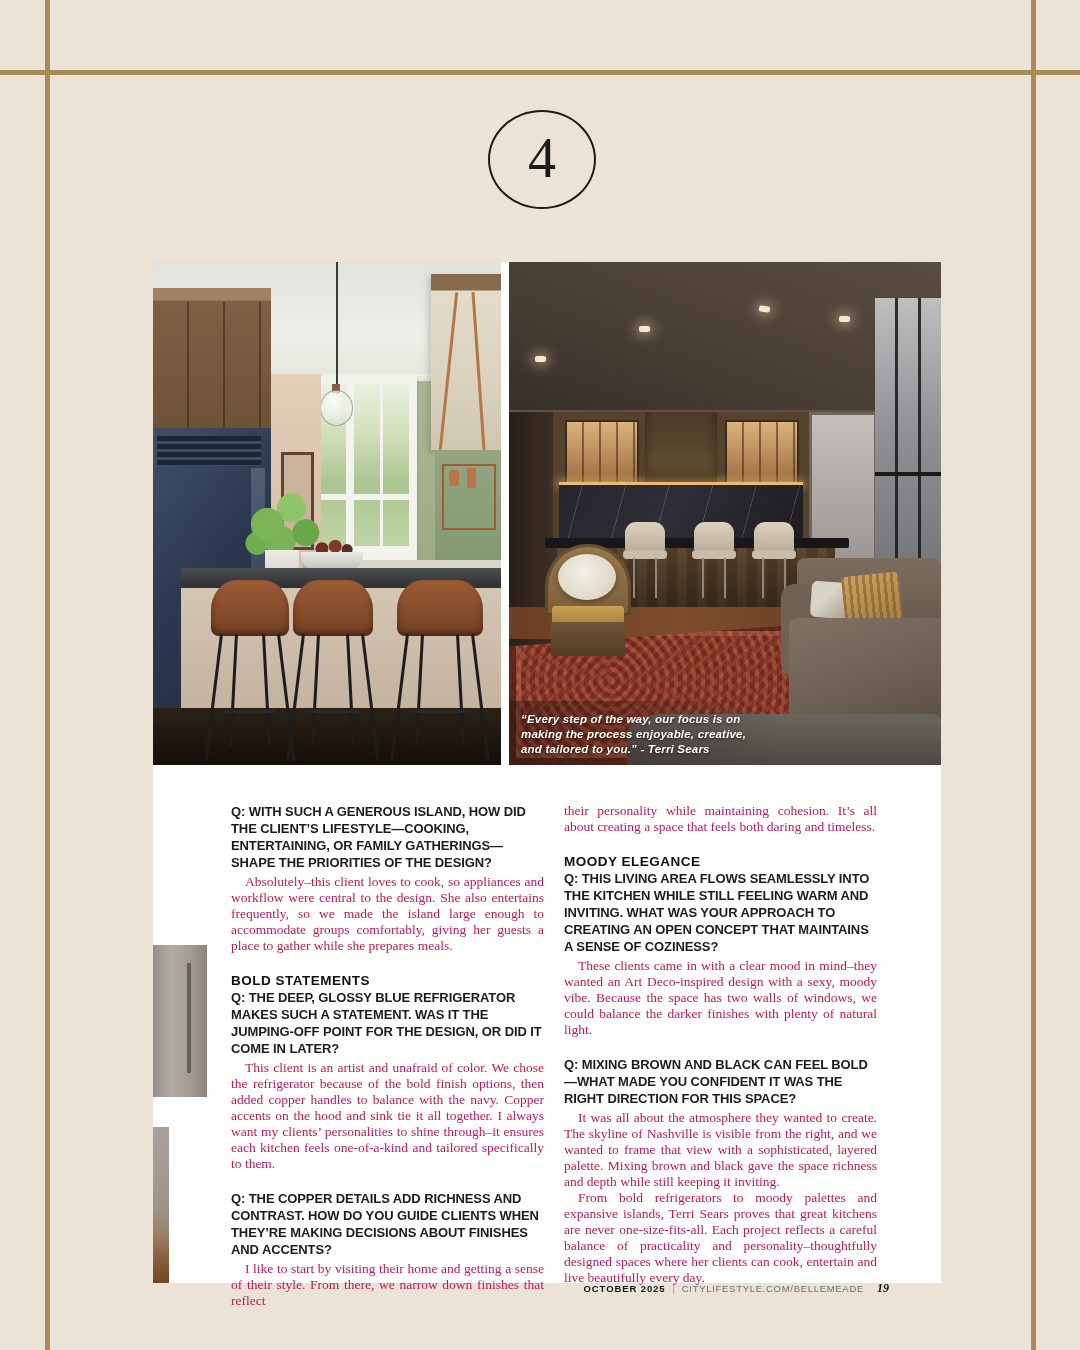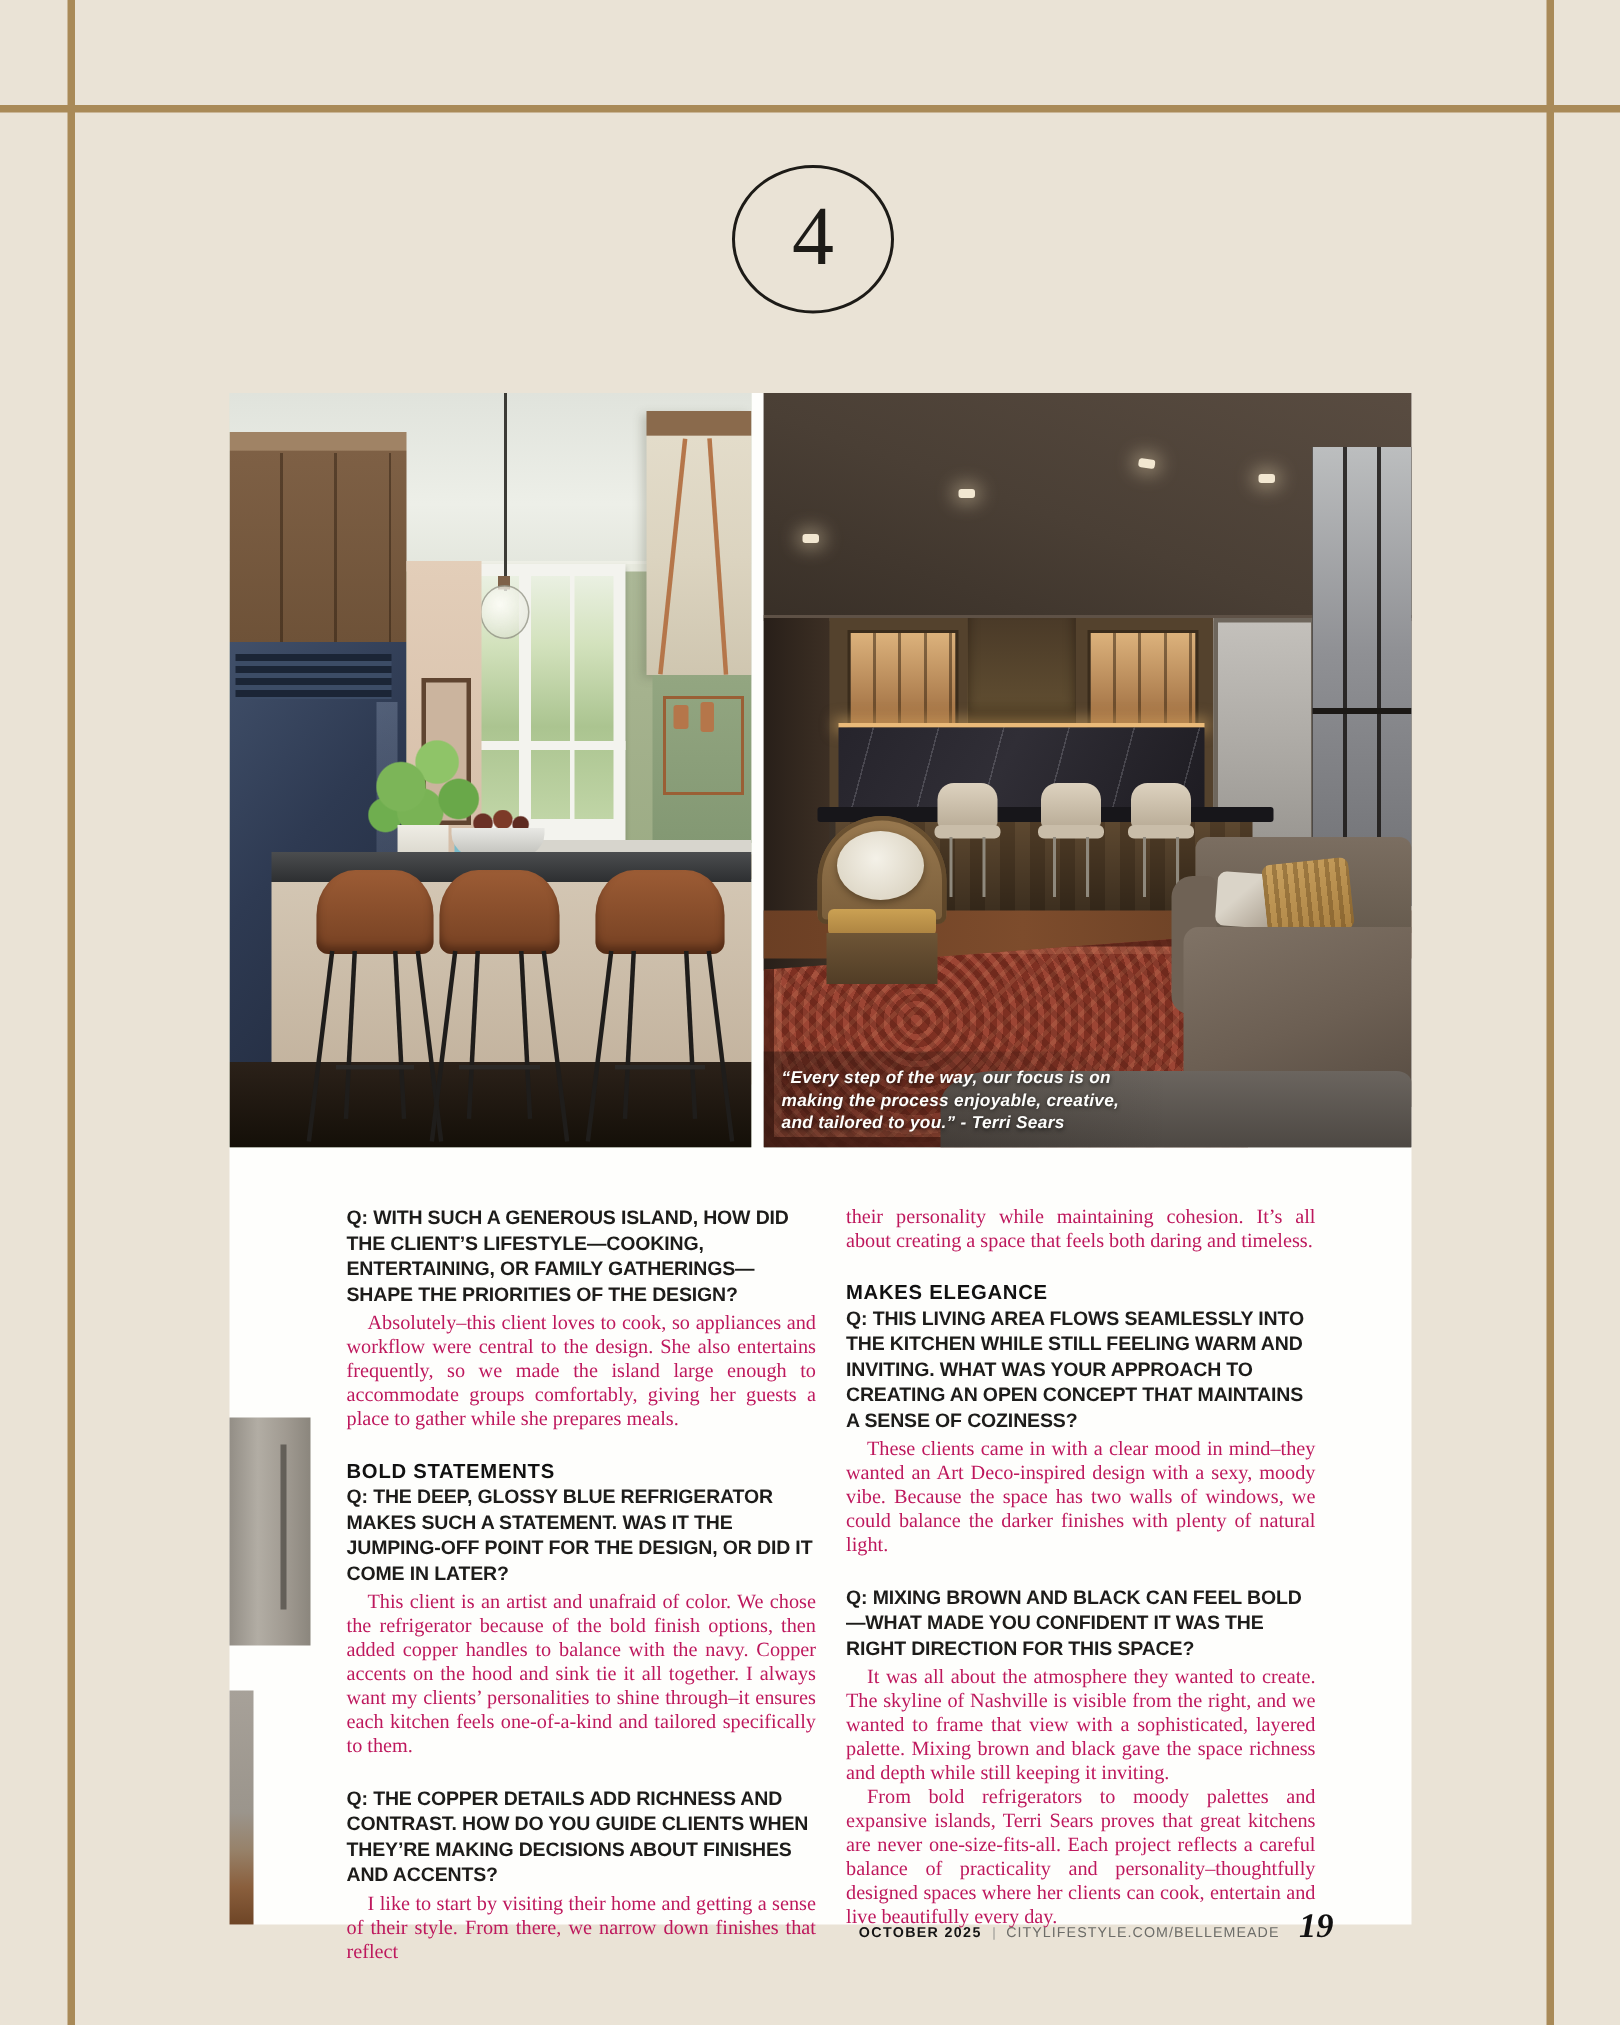--- a/index.html
+++ b/index.html
@@ -147,21 +147,21 @@
   .section-h{font-weight:700;font-size:13.5px;line-height:17px;letter-spacing:.5px;color:#111;margin:0;}
   .qa-a{font-family:"Liberation Serif",serif;font-size:13.5px;line-height:16px;color:#be185d;text-align:justify;margin:0;}
   .qa-a.ind{text-indent:14px;}
   .mt18{margin-top:18px;}
 
   
   .footer{position:absolute;right:52px;top:984px;display:flex;align-items:baseline;gap:7px;}
   .footer .issue{font-size:9.5px;font-weight:700;letter-spacing:.9px;color:#141414;}
   .footer .sep{font-size:9px;color:#9a9a96;}
   .footer .site{font-size:9.5px;font-weight:400;letter-spacing:.7px;color:#6d6d69;margin-top:37px;}
-  .footer .pnum{font-family:"Liberation Serif",serif;font-style:italic;font-weight:700;font-size:23px;color:#111;margin-left:6px;}
+  .footer .pnum{font-family:"Liberation Serif",serif;font-style:italic;font-weight:700;font-size:12px;color:#111;margin-left:6px;}
 </style>
 </head>
 <body>
 
 <div class="canvas">
 
   <div class="vline left"></div>
   <div class="vline right"></div>
   <div class="hline"></div>
 
@@ -316,21 +316,21 @@
         <p class="qa-q">Q: WITH SUCH A GENEROUS ISLAND, HOW DID THE CLIENT’S LIFESTYLE—COOKING, ENTERTAINING, OR FAMILY GATHERINGS—SHAPE THE PRIORITIES OF THE DESIGN?</p>
         <p class="qa-a ind">Absolutely–this client loves to cook, so appliances and workflow were central to the design. She also entertains frequently, so we made the island large enough to accommodate groups comfortably, giving her guests a place to gather while she prepares meals.</p>
         <p class="section-h mt18">BOLD STATEMENTS</p>
         <p class="qa-q">Q: THE DEEP, GLOSSY BLUE REFRIGERATOR MAKES SUCH A STATEMENT. WAS IT THE JUMPING-OFF POINT FOR THE DESIGN, OR DID IT COME IN LATER?</p>
         <p class="qa-a ind">This client is an artist and unafraid of color. We chose the refrigerator because of the bold finish options, then added copper handles to balance with the navy. Copper accents on the hood and sink tie it all together. I always want my clients’ personalities to shine through–it ensures each kitchen feels one-of-a-kind and tailored specifically to them.</p>
         <p class="qa-q mt18">Q: THE COPPER DETAILS ADD RICHNESS AND CONTRAST. HOW DO YOU GUIDE CLIENTS WHEN THEY’RE MAKING DECISIONS ABOUT FINISHES AND ACCENTS?</p>
         <p class="qa-a ind">I like to start by visiting their home and getting a sense of their style. From there, we narrow down finishes that reflect</p>
       </div>
       <div class="col">
         <p class="qa-a">their personality while maintaining cohesion. It’s all about creating a space that feels both daring and timeless.</p>
-        <p class="section-h mt18">MAKES ELEGANCE</p>
+        <p class="section-h mt18">MOODY ELEGANCE</p>
         <p class="qa-q">Q: THIS LIVING AREA FLOWS SEAMLESSLY INTO THE KITCHEN WHILE STILL FEELING WARM AND INVITING. WHAT WAS YOUR APPROACH TO CREATING AN OPEN CONCEPT THAT MAINTAINS A SENSE OF COZINESS?</p>
         <p class="qa-a ind">These clients came in with a clear mood in mind–they wanted an Art Deco-inspired design with a sexy, moody vibe. Because the space has two walls of windows, we could balance the darker finishes with plenty of natural light.</p>
         <p class="qa-q mt18">Q: MIXING BROWN AND BLACK CAN FEEL BOLD—WHAT MADE YOU CONFIDENT IT WAS THE RIGHT DIRECTION FOR THIS SPACE?</p>
         <p class="qa-a ind">It was all about the atmosphere they wanted to create. The skyline of Nashville is visible from the right, and we wanted to frame that view with a sophisticated, layered palette. Mixing brown and black gave the space richness and depth while still keeping it inviting.</p>
         <p class="qa-a ind">From bold refrigerators to moody palettes and expansive islands, Terri Sears proves that great kitchens are never one-size-fits-all. Each project reflects a careful balance of practicality and personality–thoughtfully designed spaces where her clients can cook, entertain and live beautifully every day.</p>
       </div>
     </div>
 
     <div class="footer">
       <span class="issue">OCTOBER 2025</span>

